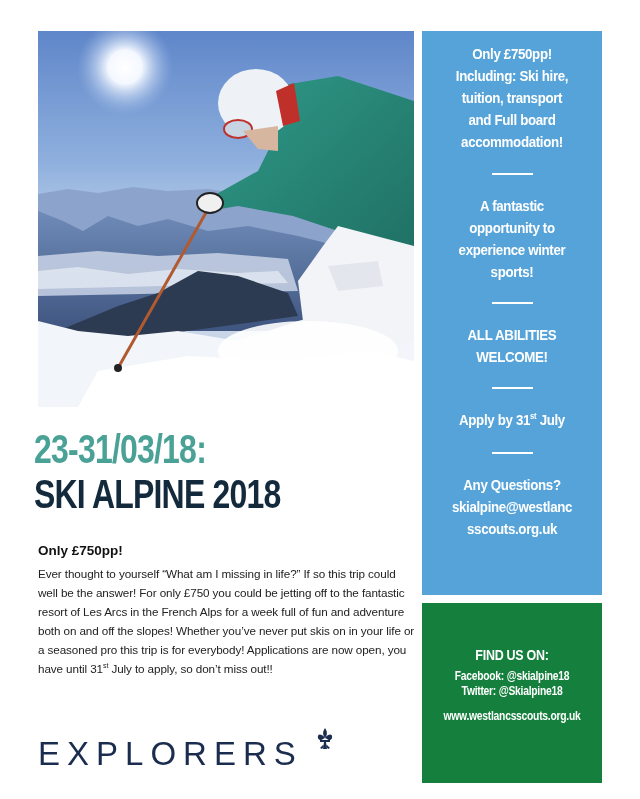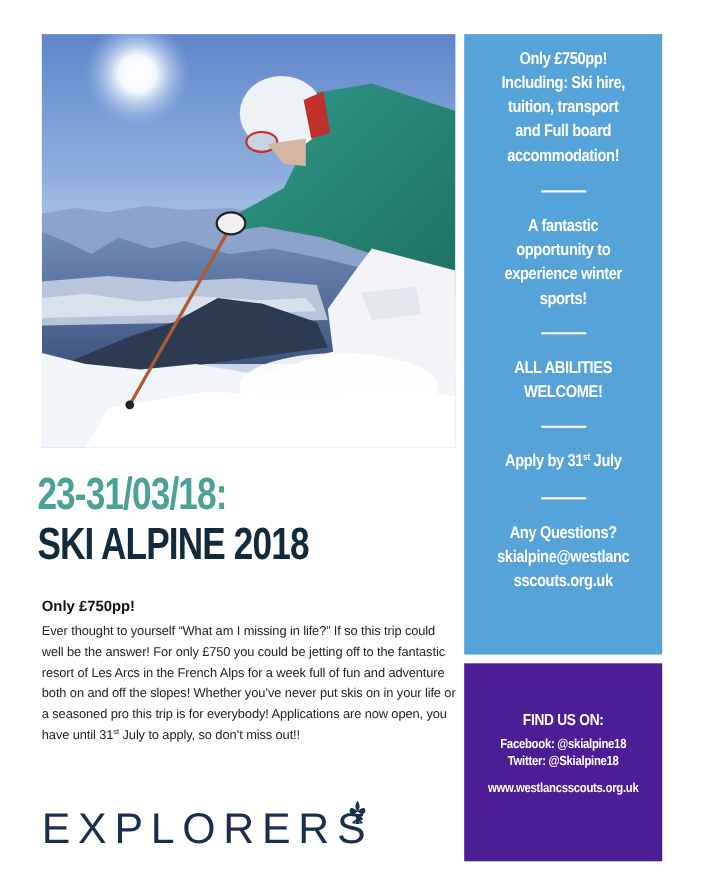--- a/index.html
+++ b/index.html
@@ -29,21 +29,21 @@
       transform: scaleX(0.86); transform-origin: center;
       width: 200px; margin-left: -10px;
     }
     .panel-blue .divider {
       width: 41px; height: 2px; background: #ffffff; margin: 0 auto;
     }
     .panel-blue sup { font-size: 9px; line-height: 0; vertical-align: 6px; }
 
     .panel-teal {
       position: absolute; left: 422px; top: 603px; width: 180px; height: 180px;
-      background: #4c1d95; color: #fff; text-align: center; font-weight: bold;
+      background: #15803d; color: #fff; text-align: center; font-weight: bold;
     }
     .panel-teal .find-title {
       position: absolute; top: 44px; left: 0; width: 180px;
       font-size: 14.5px; letter-spacing: -0.3px;
       transform: scaleX(0.86);
     }
     .panel-teal .social {
       position: absolute; left: 0; width: 180px; font-size: 12px; letter-spacing: -0.3px;
       transform: scaleX(0.86);
     }
@@ -72,21 +72,21 @@
     }
     .body-text {
       position: absolute; left: 38px; top: 564px; width: 380px;
       font-size: 11.7px; line-height: 19px; color: #222; letter-spacing: -0.1px;
     }
     .body-text sup { font-size: 7px; vertical-align: 5px; line-height: 0; }
 
     
     .logo {
       position: absolute; left: 38px; top: 734px;
-      font-size: 39px; color: #1a2d4f; letter-spacing: 7px;
+      font-size: 33px; color: #1a2d4f; letter-spacing: 7px;
       font-family: "Liberation Sans", sans-serif; font-weight: normal;
       line-height: 40px;
       text-align: center;
     }
     .fleur {
       position: absolute; left: 316px; top: 728px; width: 18px; height: 22px;
     }
   </style>
 </head>
 <body>

